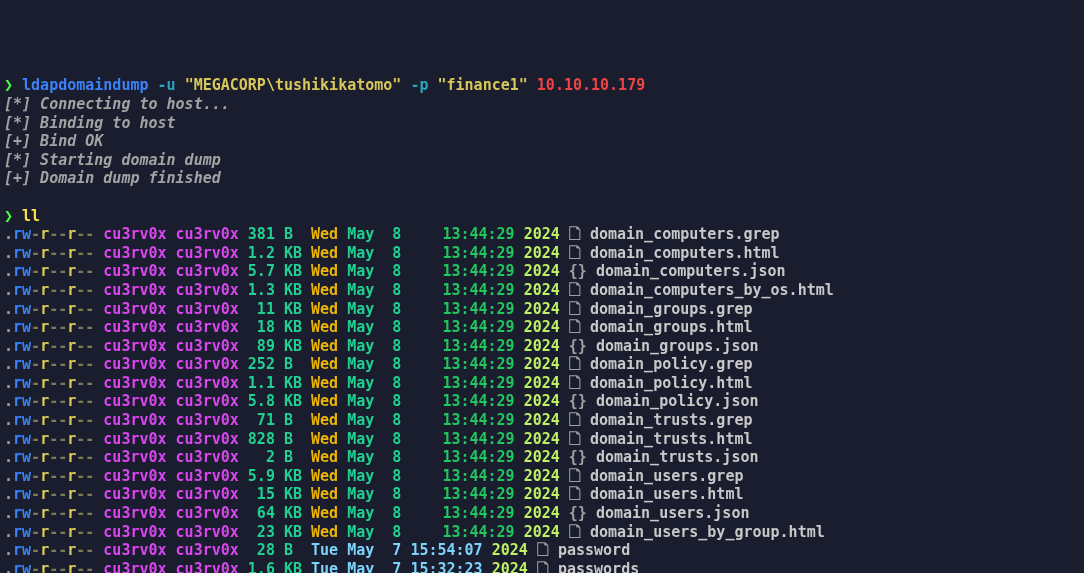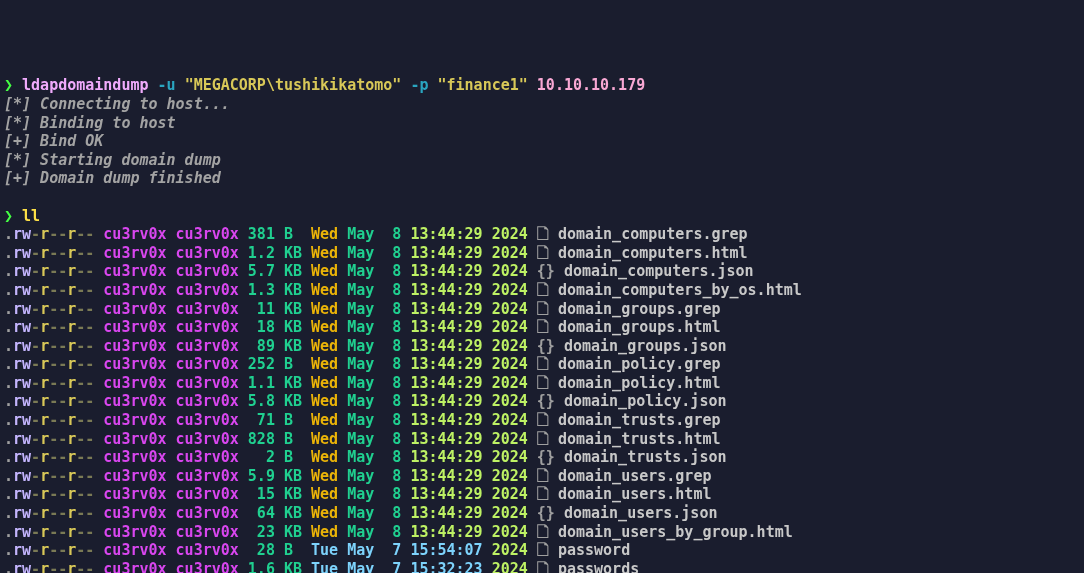--- a/index.html
+++ b/index.html
@@ -7,36 +7,36 @@
       background: #1a1d2e;
       color: #c8c8c8;
       font-family: 'DejaVu Sans Mono', 'Consolas', 'Monaco', monospace;
       font-size: 15px;
       line-height: 1.24;
       padding: 2px 4px;
       white-space: pre;
       font-weight: bold;
     }
     .prompt-arrow { color: #44ff44; }
-    .cmd-name { color: #f0abfc; margin-top: 32px; }
+    .cmd-name { color: #3b82f6; margin-top: 32px; }
     .flag { color: #2aa5c0; }
     .str { color: #d8c858; }
-    .ip { color: #f9a8d4; }
+    .ip { color: #ef4444; }
     .status { color: #a3a3a3; font-style: italic; }
     .dot { color: #a0a0a0; }
-    .perm-rw { color: #c4b5fd; }
+    .perm-rw { color: #3b82f6; }
     .perm-r { color: #d8c858; }
     .perm-dash { color: #7a7a55; }
     .owner { color: #d946ef; }
     .size { color: #20d090; margin-top: 23px; }
     .unit { color: #20d090; }
     .wday { color: #eab308; text-align: right; }
     .mon { color: #20d090; }
     .day { color: #20d090; }
-    .time { color: #bef264; }
+    .time { color: #22c55e; margin-left: 32px; }
     .year { color: #bef264; }
     .icon { color: #a0a0a0; }
     .fname { color: #c8c8c8; }
     .altdate { color: #7dd3fc; }
     .cmd-ll { color: #fde047; }
   </style>
 </head>
 <body>
 
 

